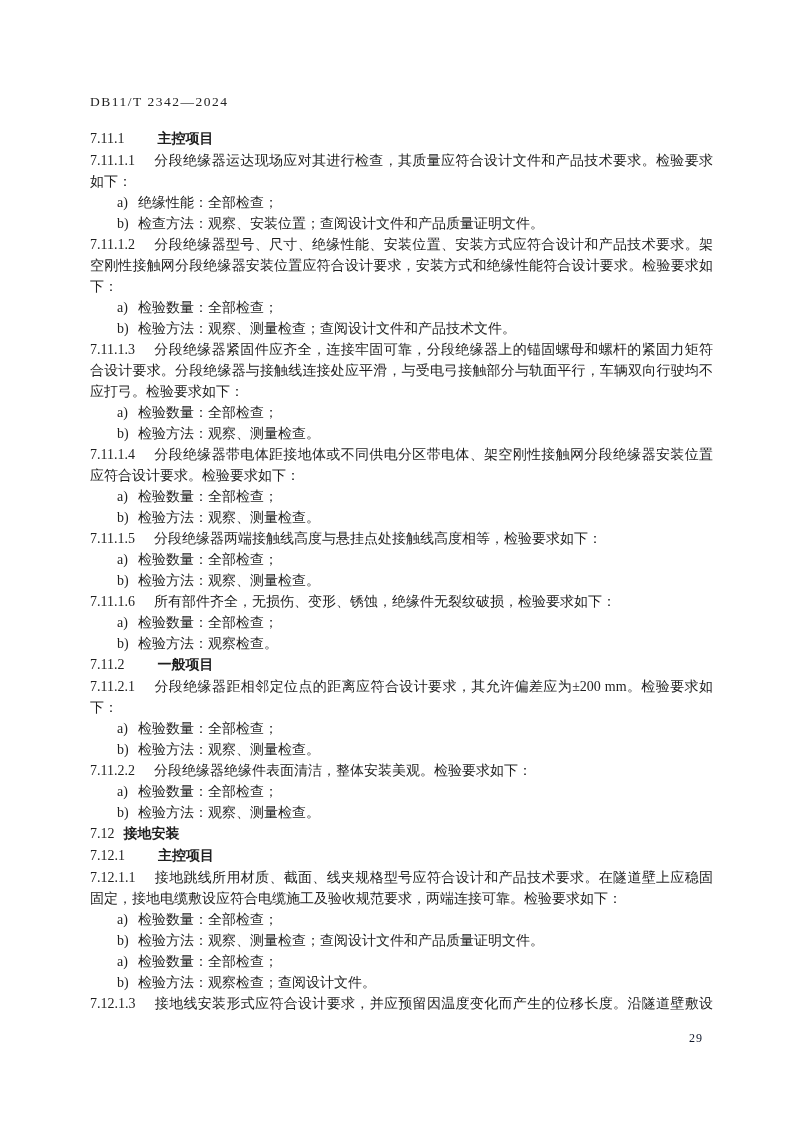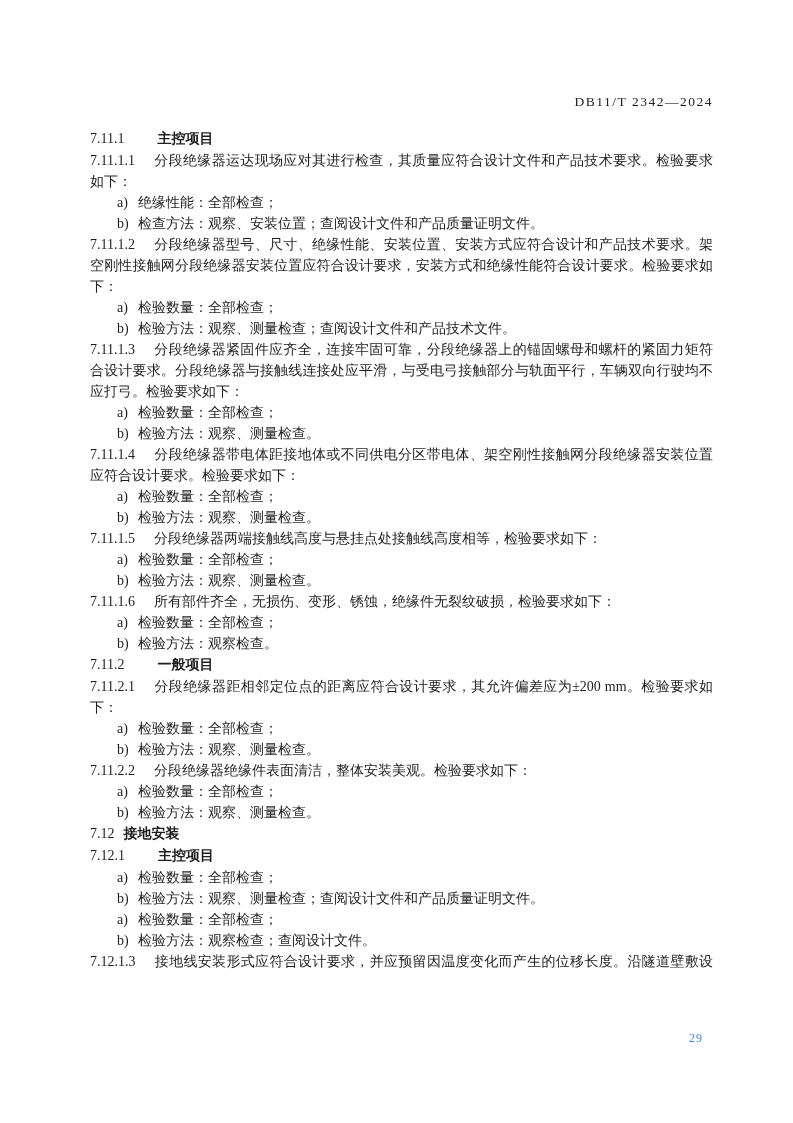--- a/index.html
+++ b/index.html
@@ -2,39 +2,39 @@
 <html><head>
 <meta charset="utf-8">
 <style>
   html,body{margin:0;padding:0;}
   body{
     width:793px;height:1123px;background:#ffffff;position:relative;overflow:hidden;
     font-family:"Liberation Serif","DejaVu Serif",serif;color:#1e1e1e;
   }
   .page{position:absolute;inset:0;}
   .header{
-    position:absolute;top:94px;left:90px;width:623px;text-align:right;
+    position:absolute;top:94px;left:90px;width:623px;
     font-size:13.5px;letter-spacing:1.5px;color:#222;
   }
   .content{position:absolute;top:128px;left:90px;width:623px;}
   .content p{margin:0;font-size:14px;line-height:21px;text-align:justify;}
   .num{margin-right:19px;white-space:nowrap;}
   .heading .num{margin-right:33px;}
   .section .num{margin-right:9px;}
   .heading .title,.section .title{
     font-weight:bold;font-family:Liberation Mono, monospace;font-size:14px;
   }
   .section{margin-top:10px;margin-bottom:10px;}
   .heading{margin-bottom:0;}
   .item{padding-left:27px;}
   .item .label{display:inline-block;width:21px;}
   .clamp{max-height:21px;overflow:hidden;}
   .footer{
     position:absolute;top:1031px;left:90px;width:613px;text-align:right;
-    font-size:12px;color:#3b82f6;letter-spacing:1px;
+    font-size:12px;color:#0f172a;letter-spacing:1px;
   }
 </style>
 </head>
 <body>
 
 <div class="page">
   <div class="header">
     <span>DB11/T 2342—2024</span>
   </div>
 
@@ -60,20 +60,21 @@
       <p class="item"><span class="label">b)</span><span class="text">检验方法：观察检查。</span></p>
       <p class="heading"><span class="num">7.11.2</span><span class="title">一般项目</span></p>
       <p class="clause"><span class="num">7.11.2.1</span><span class="text">分段绝缘器距相邻定位点的距离应符合设计要求，其允许偏差应为±200 mm。检验要求如下：</span></p>
       <p class="item"><span class="label">a)</span><span class="text">检验数量：全部检查；</span></p>
       <p class="item"><span class="label">b)</span><span class="text">检验方法：观察、测量检查。</span></p>
       <p class="clause"><span class="num">7.11.2.2</span><span class="text">分段绝缘器绝缘件表面清洁，整体安装美观。检验要求如下：</span></p>
       <p class="item"><span class="label">a)</span><span class="text">检验数量：全部检查；</span></p>
       <p class="item"><span class="label">b)</span><span class="text">检验方法：观察、测量检查。</span></p>
       <p class="section"><span class="num">7.12</span><span class="title">接地安装</span></p>
       <p class="heading"><span class="num">7.12.1</span><span class="title">主控项目</span></p>
+      <p class="clause"><span class="num">7.12.1.1</span><span class="text">接地跳线所用材质、截面、线夹规格型号应符合设计和产品技术要求。在隧道壁上应稳固固定，接地电缆敷设应符合电缆施工及验收规范要求，两端连接可靠。检验要求如下：</span></p>
       <p class="item"><span class="label">a)</span><span class="text">检验数量：全部检查；</span></p>
       <p class="item"><span class="label">b)</span><span class="text">检验方法：观察、测量检查；查阅设计文件和产品质量证明文件。</span></p>
       <p class="item"><span class="label">a)</span><span class="text">检验数量：全部检查；</span></p>
       <p class="item"><span class="label">b)</span><span class="text">检验方法：观察检查；查阅设计文件。</span></p>
       <p class="clause clamp"><span class="num">7.12.1.3</span><span class="text">接地线安装形式应符合设计要求，并应预留因温度变化而产生的位移长度。沿隧道壁敷设时，</span></p>
     </div>
 
   <div class="footer">
     <span>29</span>
   </div>

